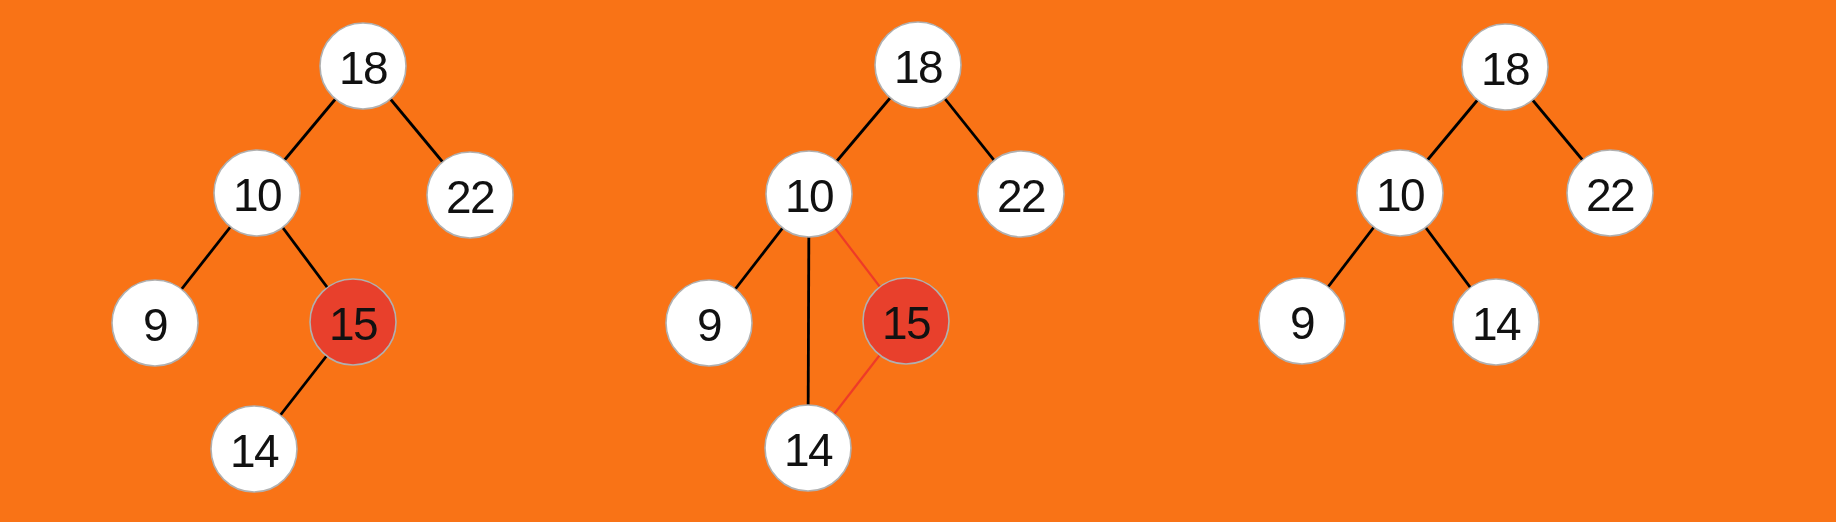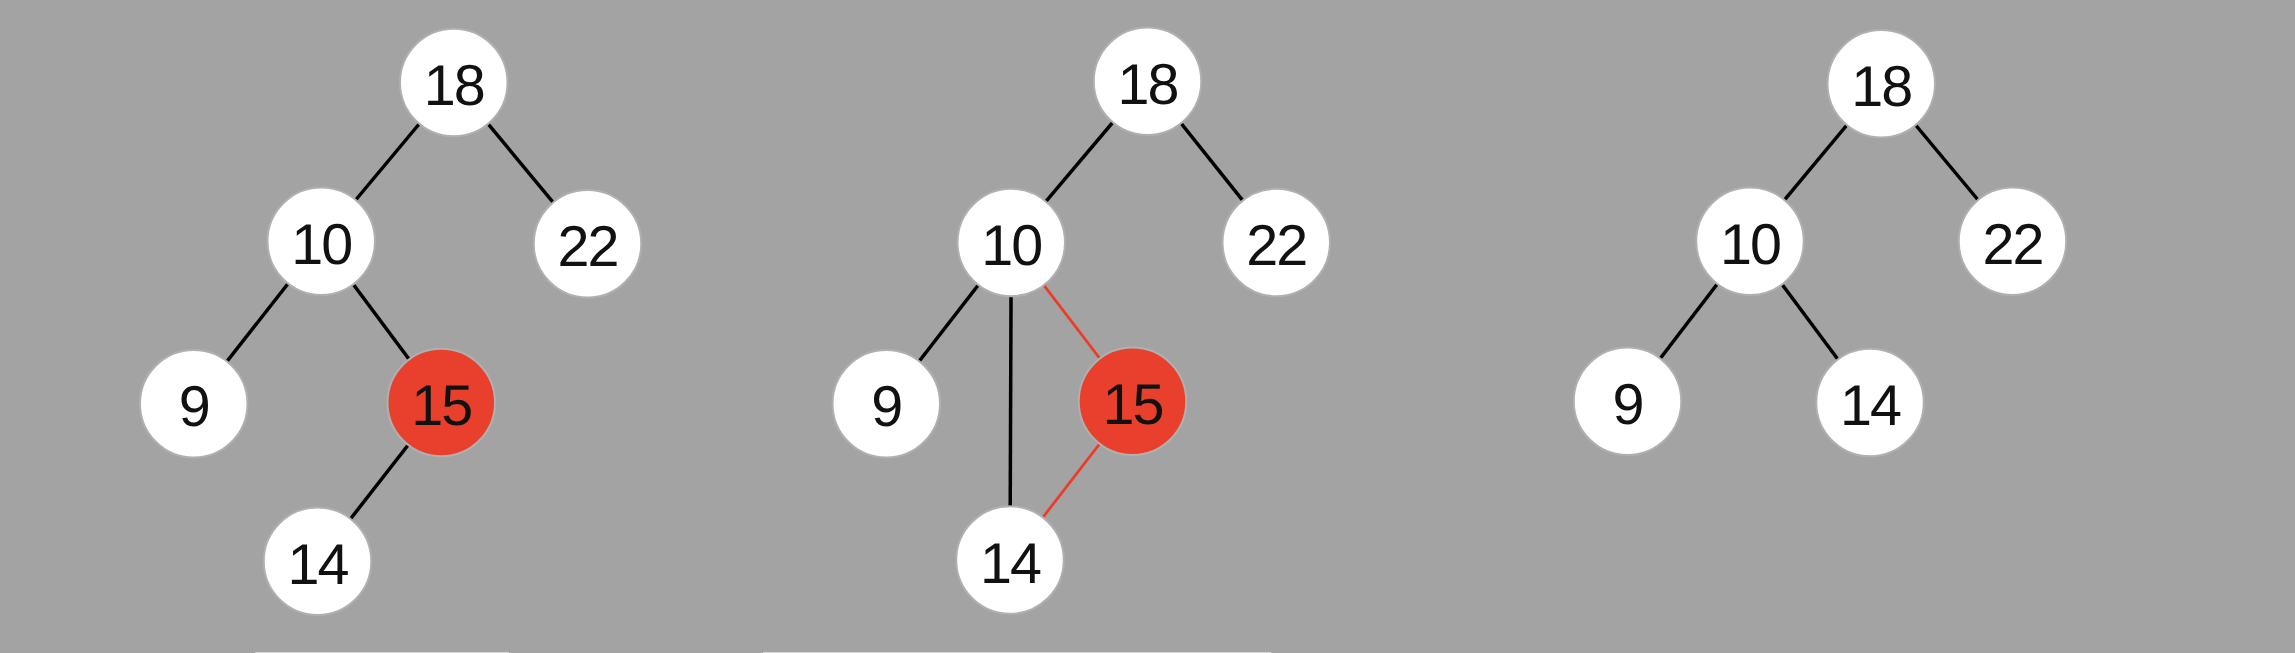--- a/index.html
+++ b/index.html
@@ -4,21 +4,21 @@
 <style>
   html, body {
     margin: 0;
     padding: 0;
     background: #ffffff;
   }
   .canvas {
     position: relative;
     width: 1836px;
     height: 522px;
-    background: #a3a3a3;
+    background: #f97316;
     overflow: hidden;
     font-family: "Liberation Sans", "DejaVu Sans", sans-serif;
   }
   svg text {
     font-family: "Liberation Sans", "DejaVu Sans", sans-serif;
     font-weight: 500;
     letter-spacing: -1.5px;
     user-select: none;
   }
 </style>

